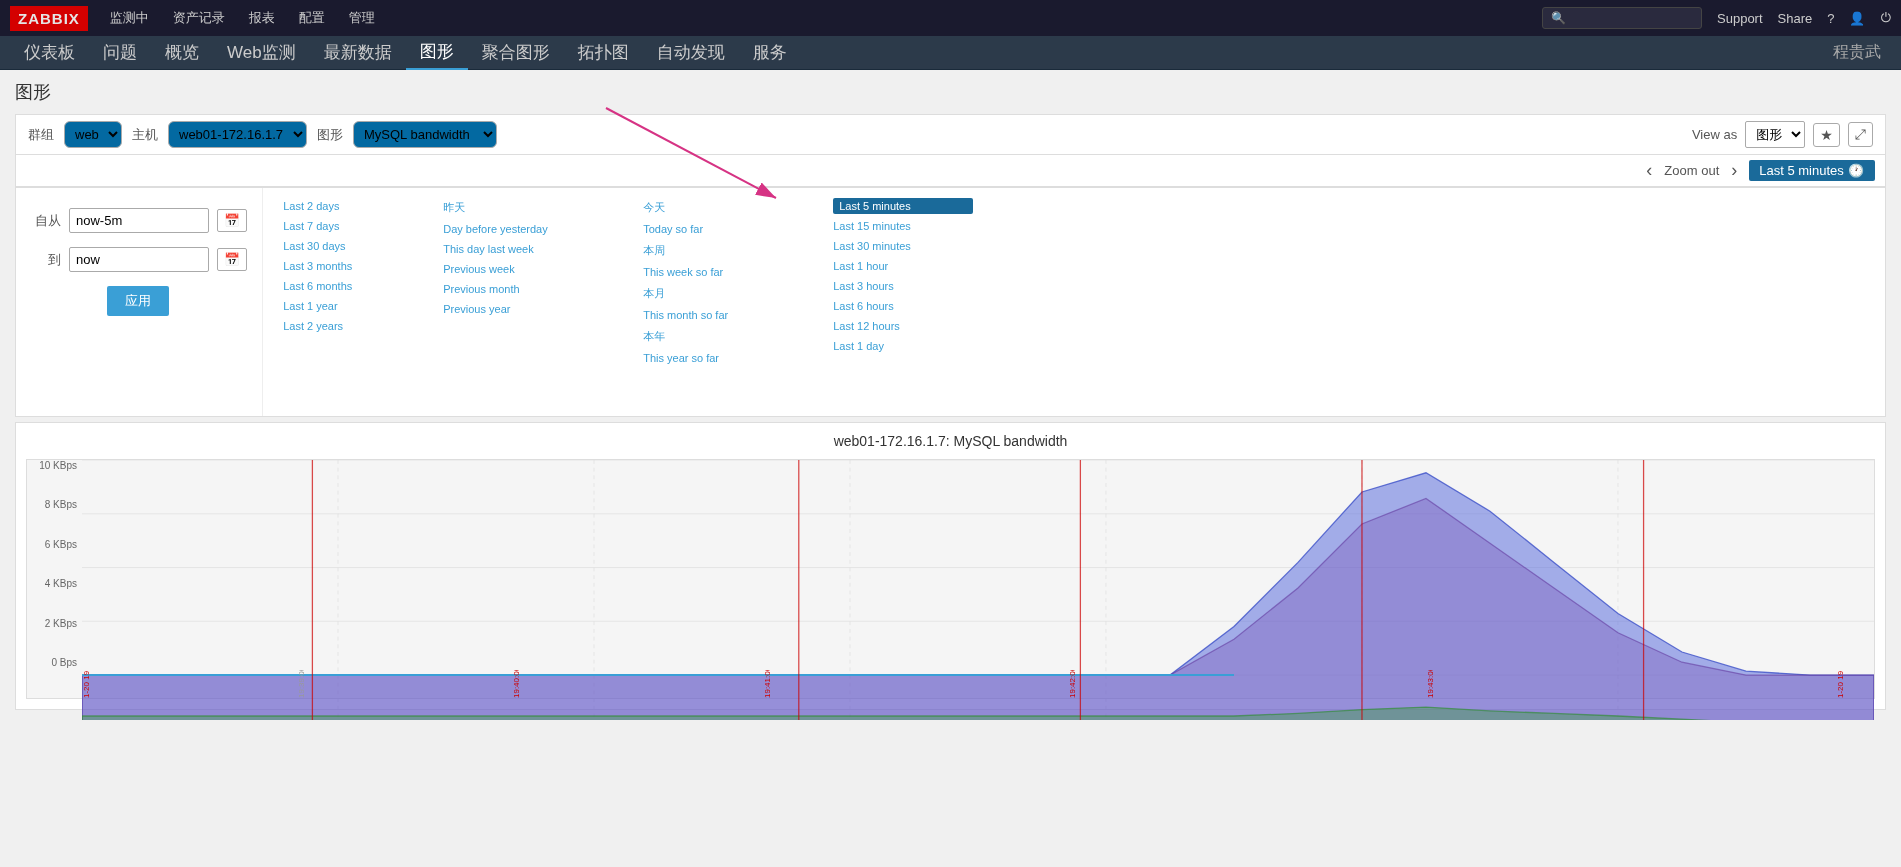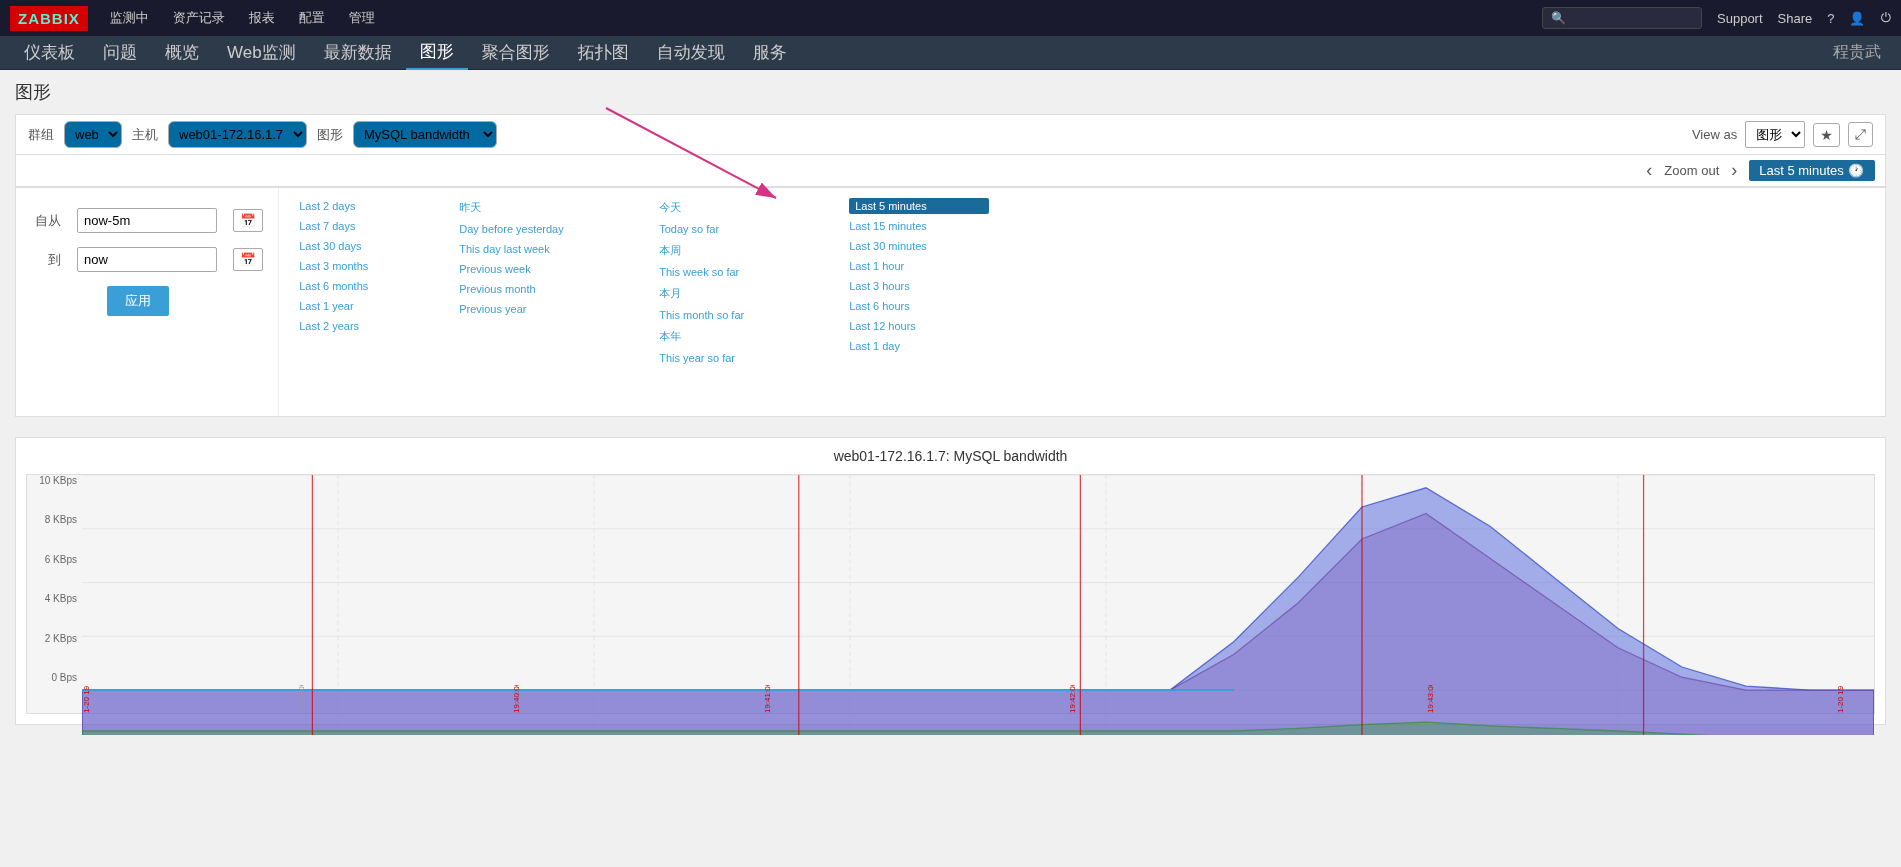--- a/index.html
+++ b/index.html
@@ -9,21 +9,21 @@
     .top-nav {
       background: #1a1a2e;
       display: flex;
       align-items: center;
       padding: 0 10px;
       height: 36px;
       gap: 0;
     }
     .logo {
       background: #d40000;
-      color: #5eead4;
+      color: #e5e5e5;
       font-weight: bold;
       font-size: 15px;
       padding: 4px 8px;
       margin-right: 10px;
       letter-spacing: 1px;
       text-align: right;
     }
     .top-nav-item {
       color: #ccc;
       padding: 0 12px;
@@ -151,21 +151,21 @@
       display: flex;
       flex-direction: column;
       gap: 12px;
       border-right: 1px solid #ddd;
       min-width: 200px;
       flex: 0 0 auto;
     }
     .form-row {
       display: flex;
       align-items: center;
-      gap: 16px;
+      gap: 8px;
     }
     .form-label {
       font-size: 13px;
       color: #555;
       width: 30px;
       text-align: right;
     }
     .form-input {
       border: 1px solid #aaa;
       padding: 4px 6px;
@@ -244,21 +244,21 @@
       border-radius: 2px;
       display: flex;
       align-items: center;
       gap: 5px;
     }
 
     
     .chart-area {
       background: white;
       border: 1px solid #ddd;
-      margin-top: 20px;
+      margin-top: 5px;
       padding: 10px;
     }
     .chart-title {
       text-align: center;
       font-size: 14px;
       color: #333;
       margin-bottom: 10px;
     }
     .chart-container {
       position: relative;

